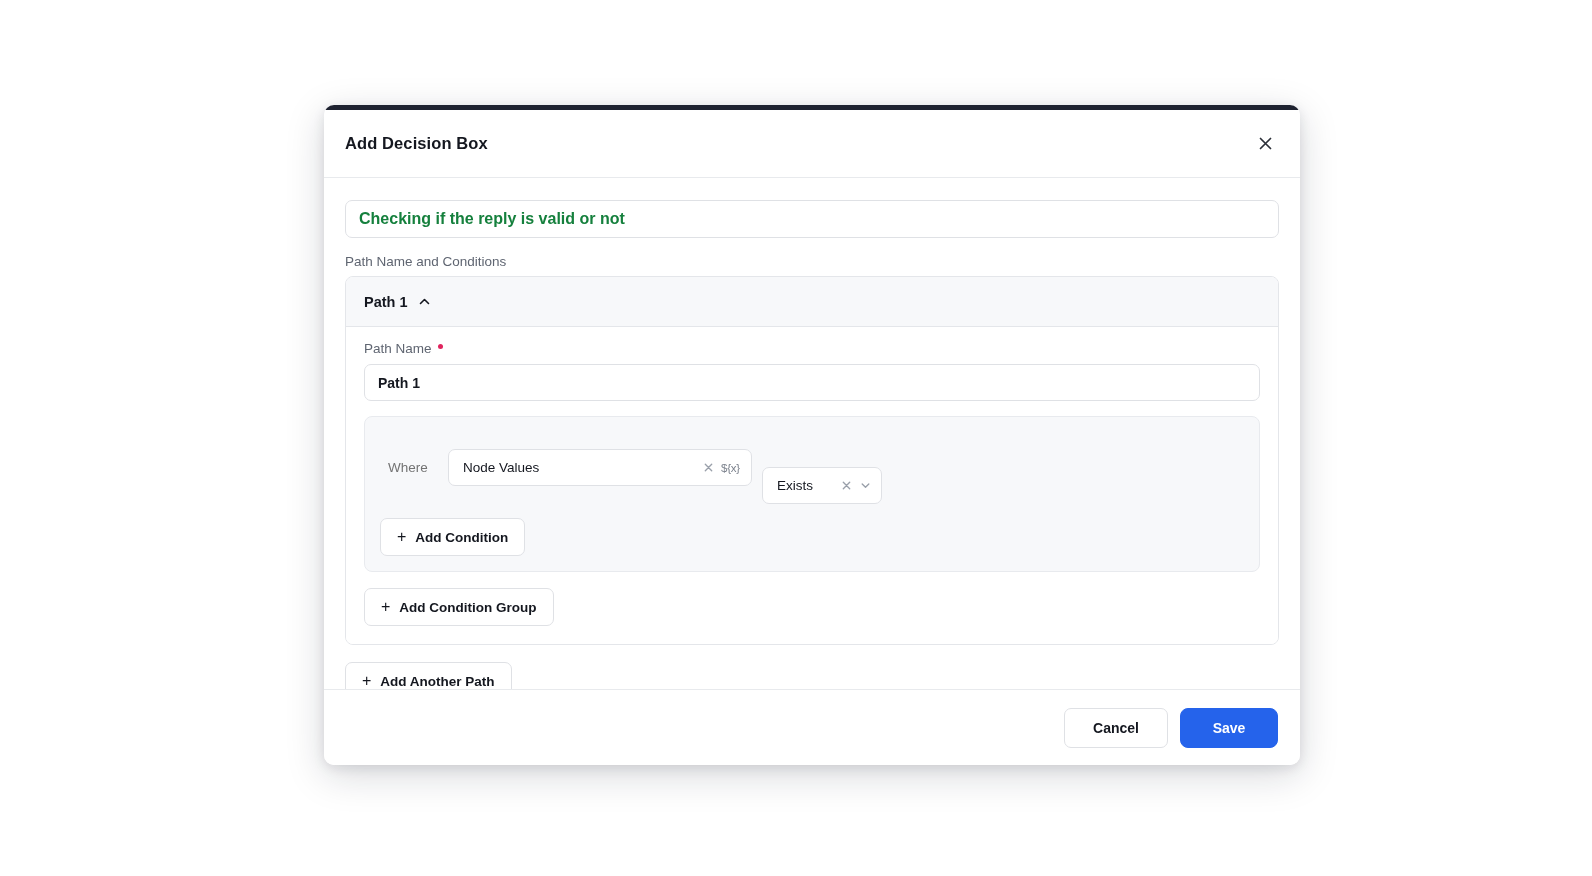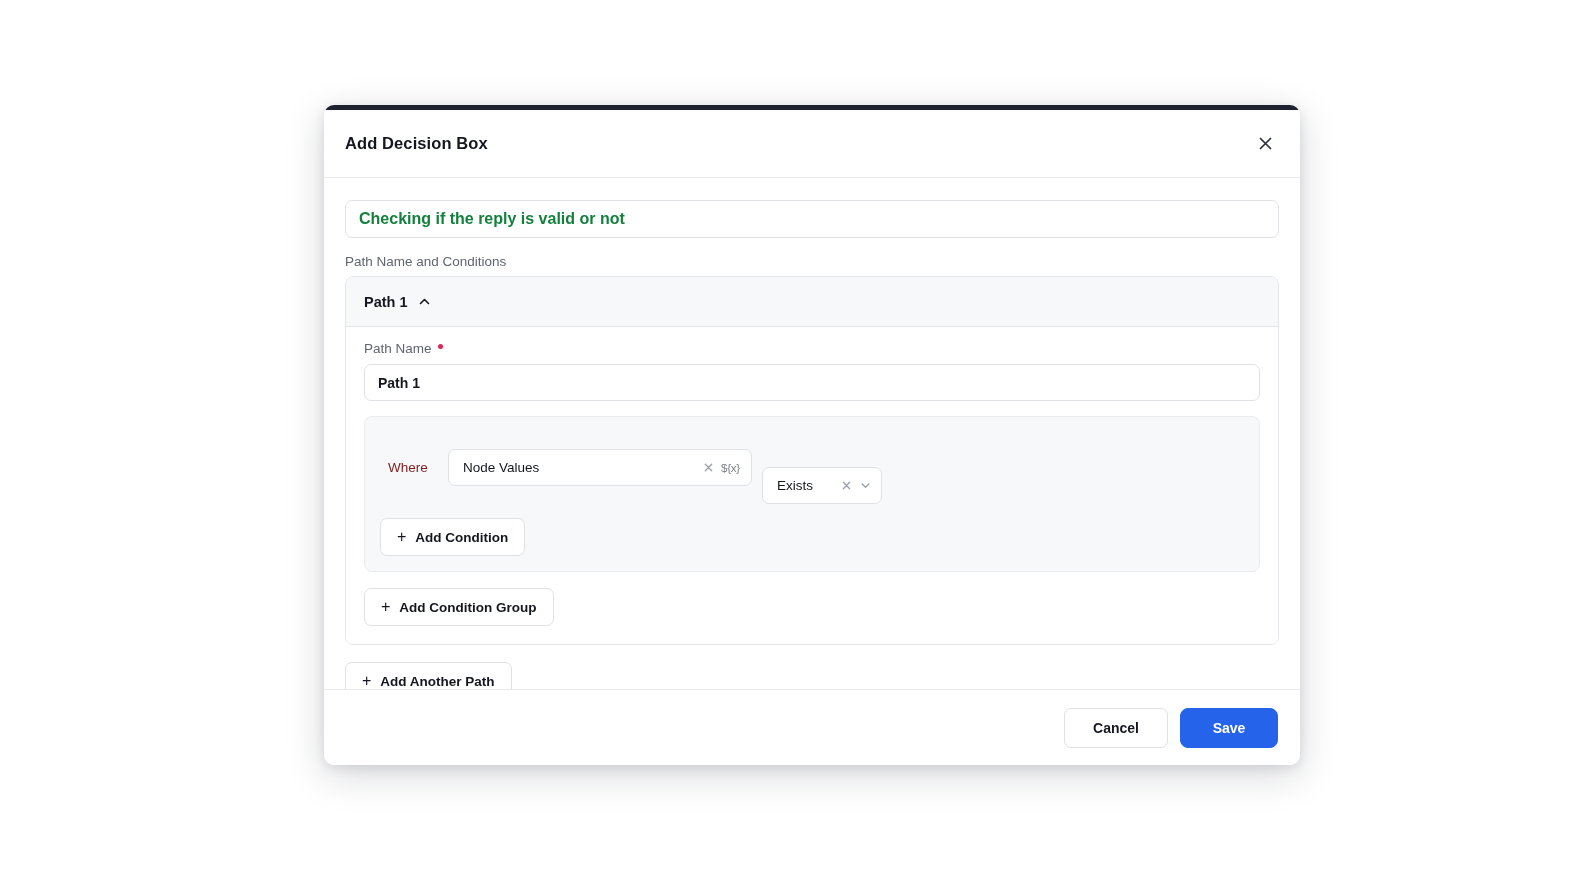--- a/index.html
+++ b/index.html
@@ -176,21 +176,21 @@
   }
 
   .condition-row {
     display: flex;
     align-items: center;
     gap: 10px;
   }
 
   .where-label {
     font-size: 13.5px;
-    color: #7f1d1d;
+    color: #737373;
     width: 58px;
     flex: none;
     padding-left: 8px;
   }
 
   .combo {
     height: 37px;
     background: #ffffff;
     border: 1px solid #dfe1e5;
     border-radius: 7px;

